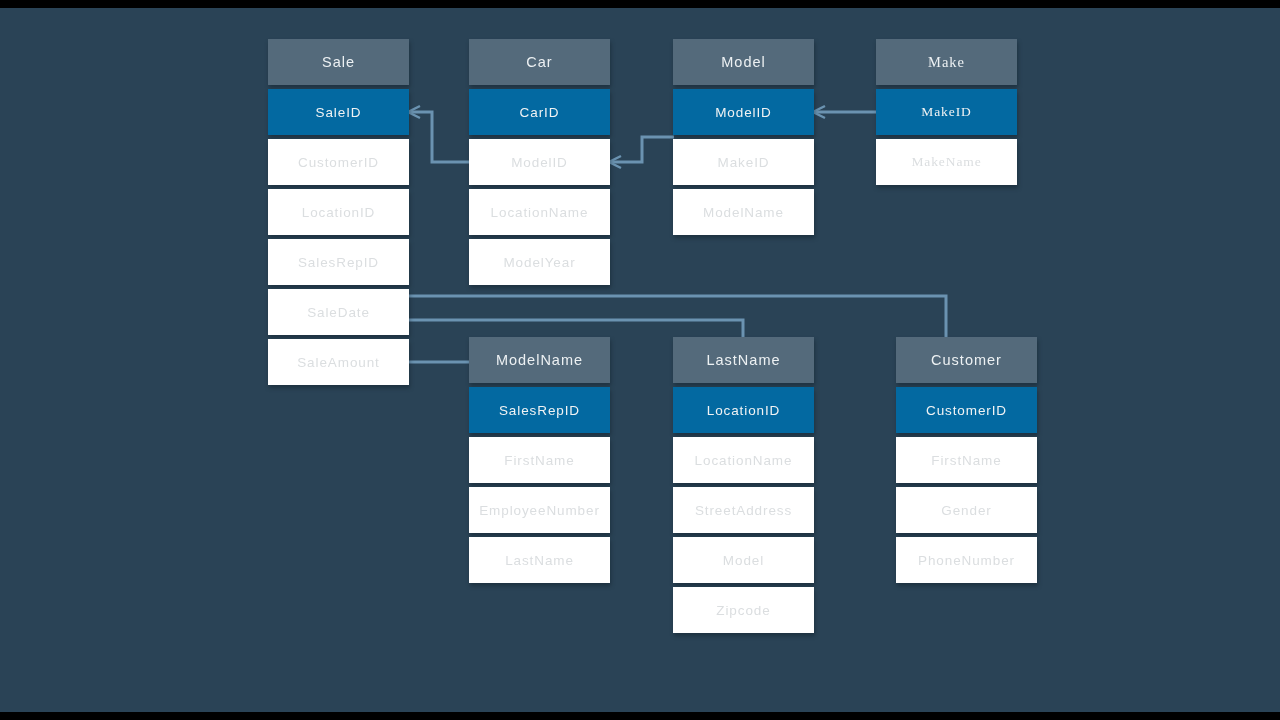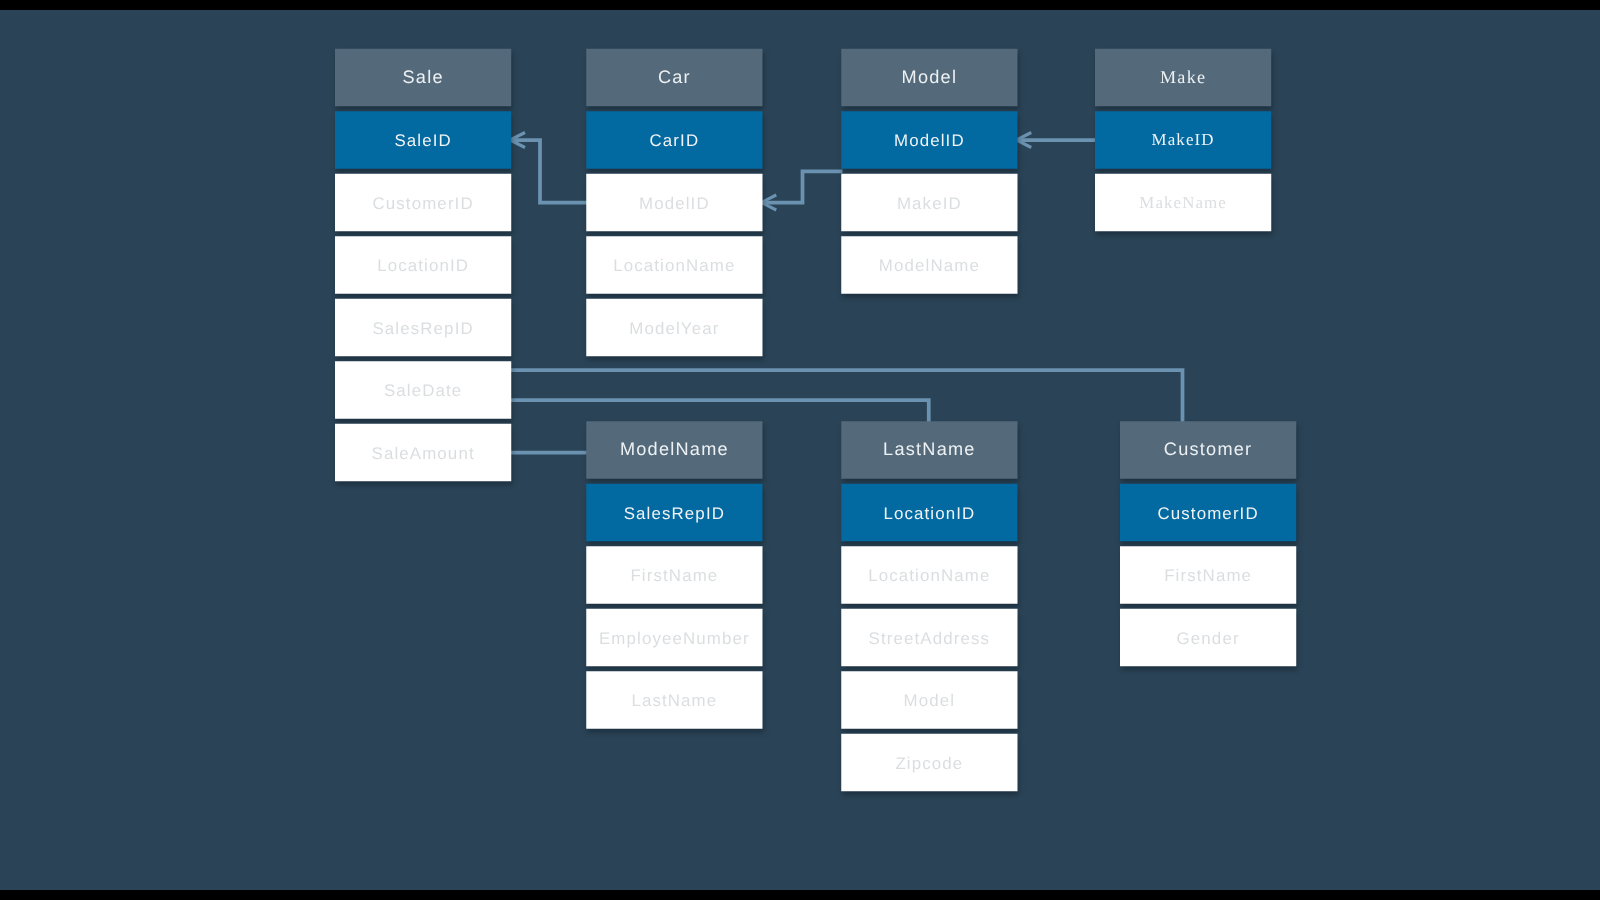--- a/index.html
+++ b/index.html
@@ -115,13 +115,14 @@
   <div class="t-row">StreetAddress</div>
   <div class="t-row">Model</div>
   <div class="t-row">Zipcode</div>
 </div>
 
 <div class="tbl" id="tbl-customer">
   <div class="t-header">Customer</div>
   <div class="t-row pk">CustomerID</div>
   <div class="t-row">FirstName</div>
   <div class="t-row">Gender</div>
+  <div class="t-row">PhoneNumber</div>
 </div>
 
 </body></html>

